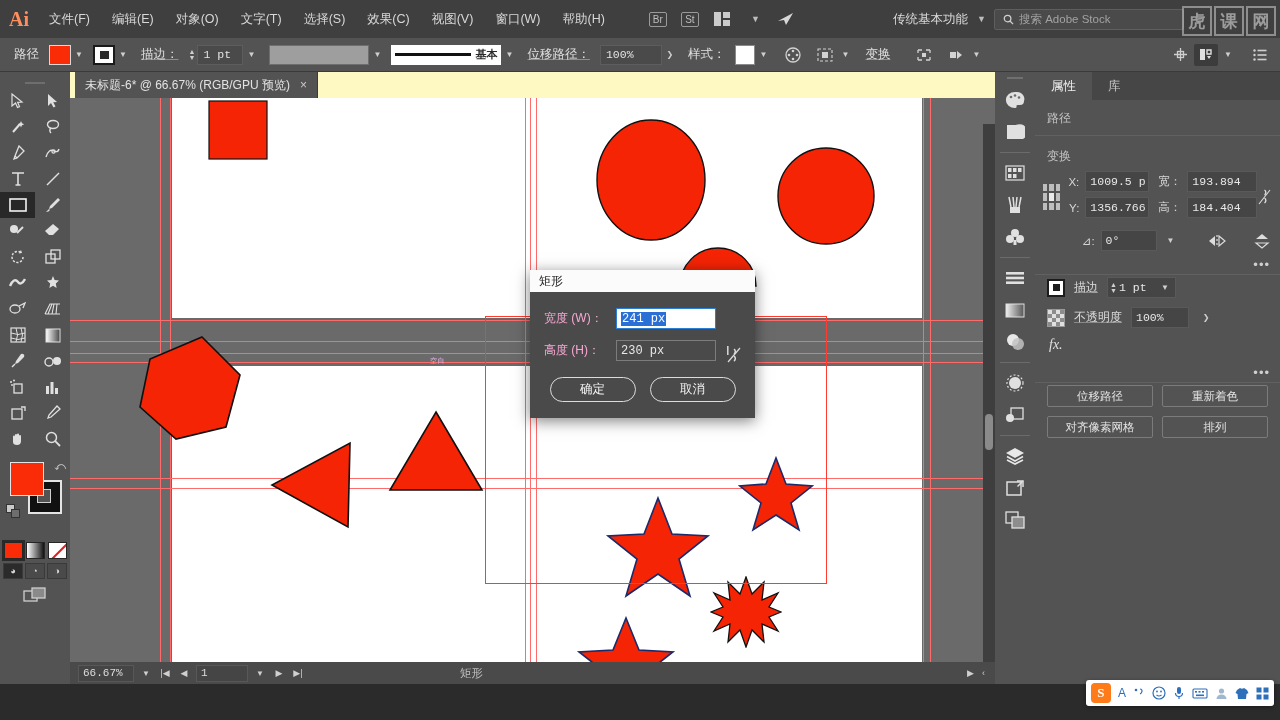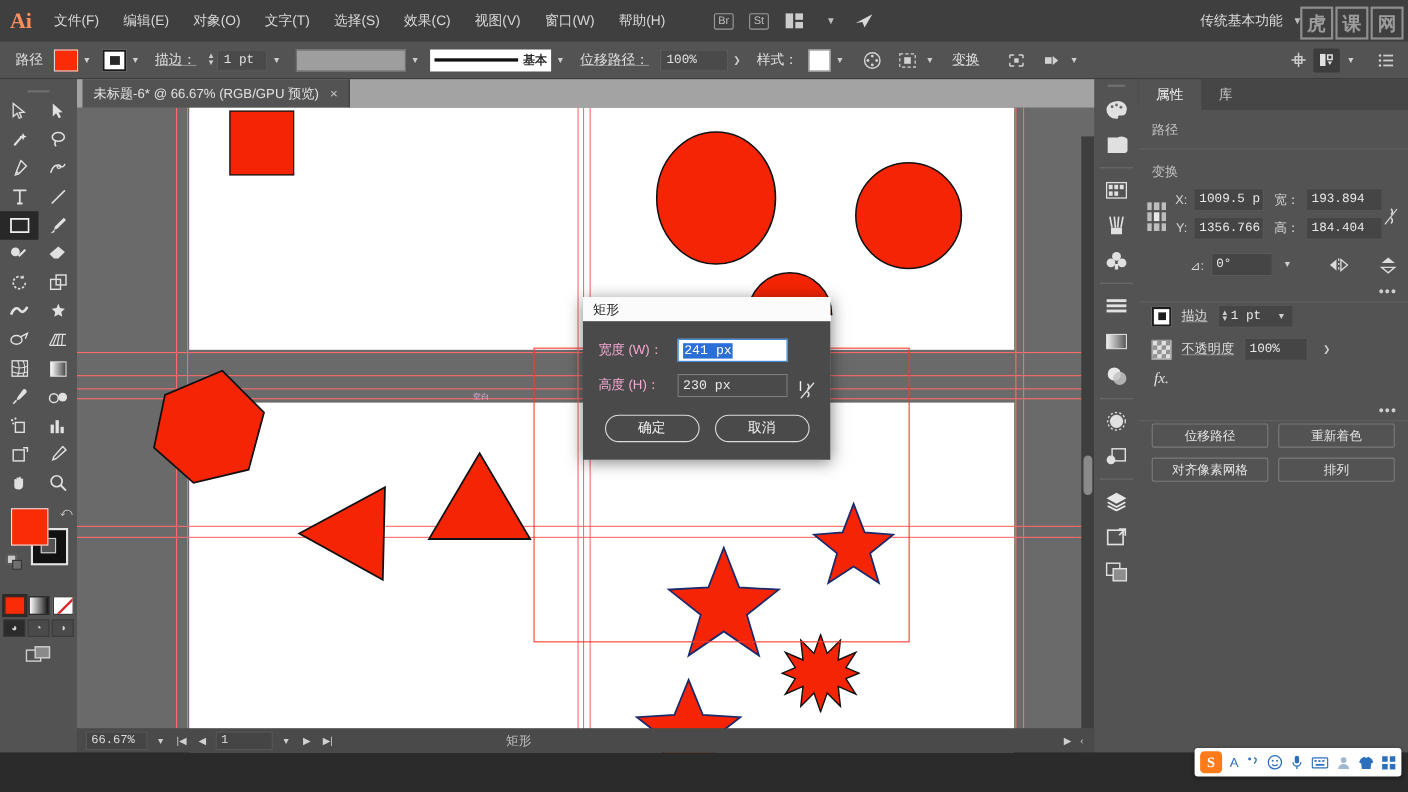--- a/index.html
+++ b/index.html
@@ -140,21 +140,21 @@
     display:flex; align-items:center; justify-content:center; color:#dadada; font-size:9px;
   }
   .tb-draw .on { background:#2b2b2b; }
   .tb-screen { display:flex; justify-content:center; margin-top:8px; color:#cfcfcf; }
 
   
   .canvaswrap {
     position:absolute; left:70px; top:72px; width:925px; height:612px; background:#4b4b4b;
   }
   .tabbar {
-    position:absolute; left:0; top:0; width:925px; height:26px; background:#a3a3a3;
+    position:absolute; left:0; top:0; width:925px; height:26px; background:#fef9c3;
   }
   .doctab {
     position:absolute; left:5px; top:0; height:26px; background:#535353;
     display:flex; align-items:center; padding:0 10px; gap:10px;
     border-right:1px solid #3a3a3a;
   }
   .doctab .t { font-size:12px; color:#e2e2e2; white-space:nowrap; }
   .doctab .x { font-size:12px; color:#cacaca; }
   .canvas {
     position:absolute; left:0; top:26px; width:925px; height:586px;
@@ -352,20 +352,27 @@
       <svg width="18" height="14" viewBox="0 0 18 14">
           <path d="M1 9 L16 1 L9 13 L7 8 Z" fill="#d8d8d8"></path>
         </svg>
     </div>
 
     <div class="mb-spacer"></div>
 
     <div class="ws-label">传统基本功能</div>
     <span class="caret">▼</span>
 
+    <div class="search-box">
+      <svg width="11" height="11" viewBox="0 0 12 12">
+          <circle cx="5" cy="5" r="3.6" fill="none" stroke="#cfcfcf" stroke-width="1.4"></circle>
+          <line x1="7.6" y1="7.6" x2="11" y2="11" stroke="#cfcfcf" stroke-width="1.4"></line>
+        </svg>
+      <span class="txt">搜索 Adobe Stock</span>
+    </div>
     <div style="width:96px"></div>
 
     <div class="wm">
       <div class="wm-cell">虎</div>
       <div class="wm-cell">课</div>
       <div class="wm-cell">网</div>
     </div>
   </div>
 
   <div class="ctrlbar">

